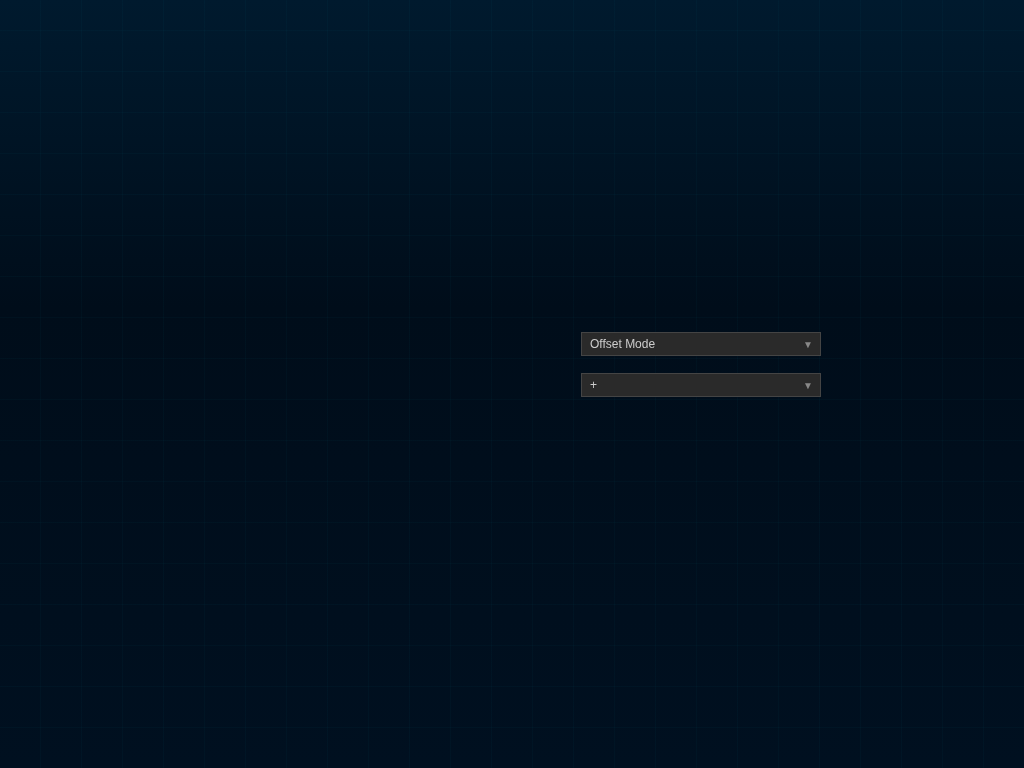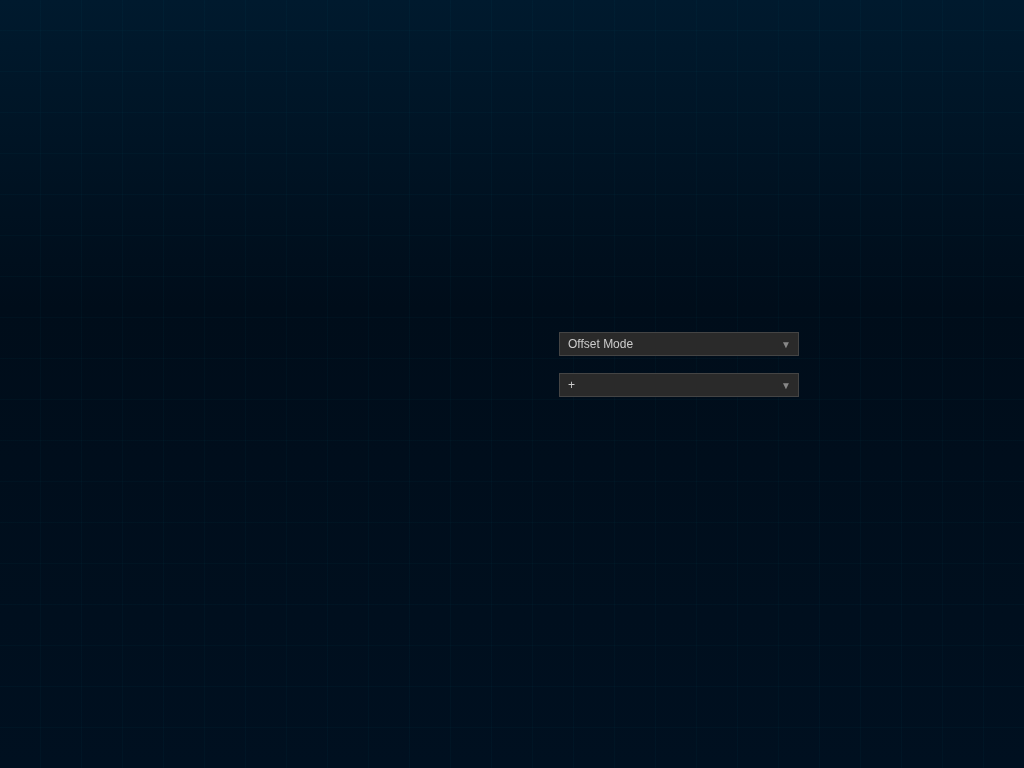--- a/index.html
+++ b/index.html
@@ -227,20 +227,21 @@
       font-family: inherit;
       outline: none;
       appearance: none;
       -webkit-appearance: none;
       cursor: pointer;
       position: relative;
     }
     .select-wrapper {
       position: relative;
       width: 100%;
+      margin-left: 22px;
     }
     .select-wrapper::after {
       content: '▼';
       position: absolute;
       right: 8px;
       top: 50%;
       transform: translateY(-50%);
       font-size: 10px;
       color: #888;
       pointer-events: none;

